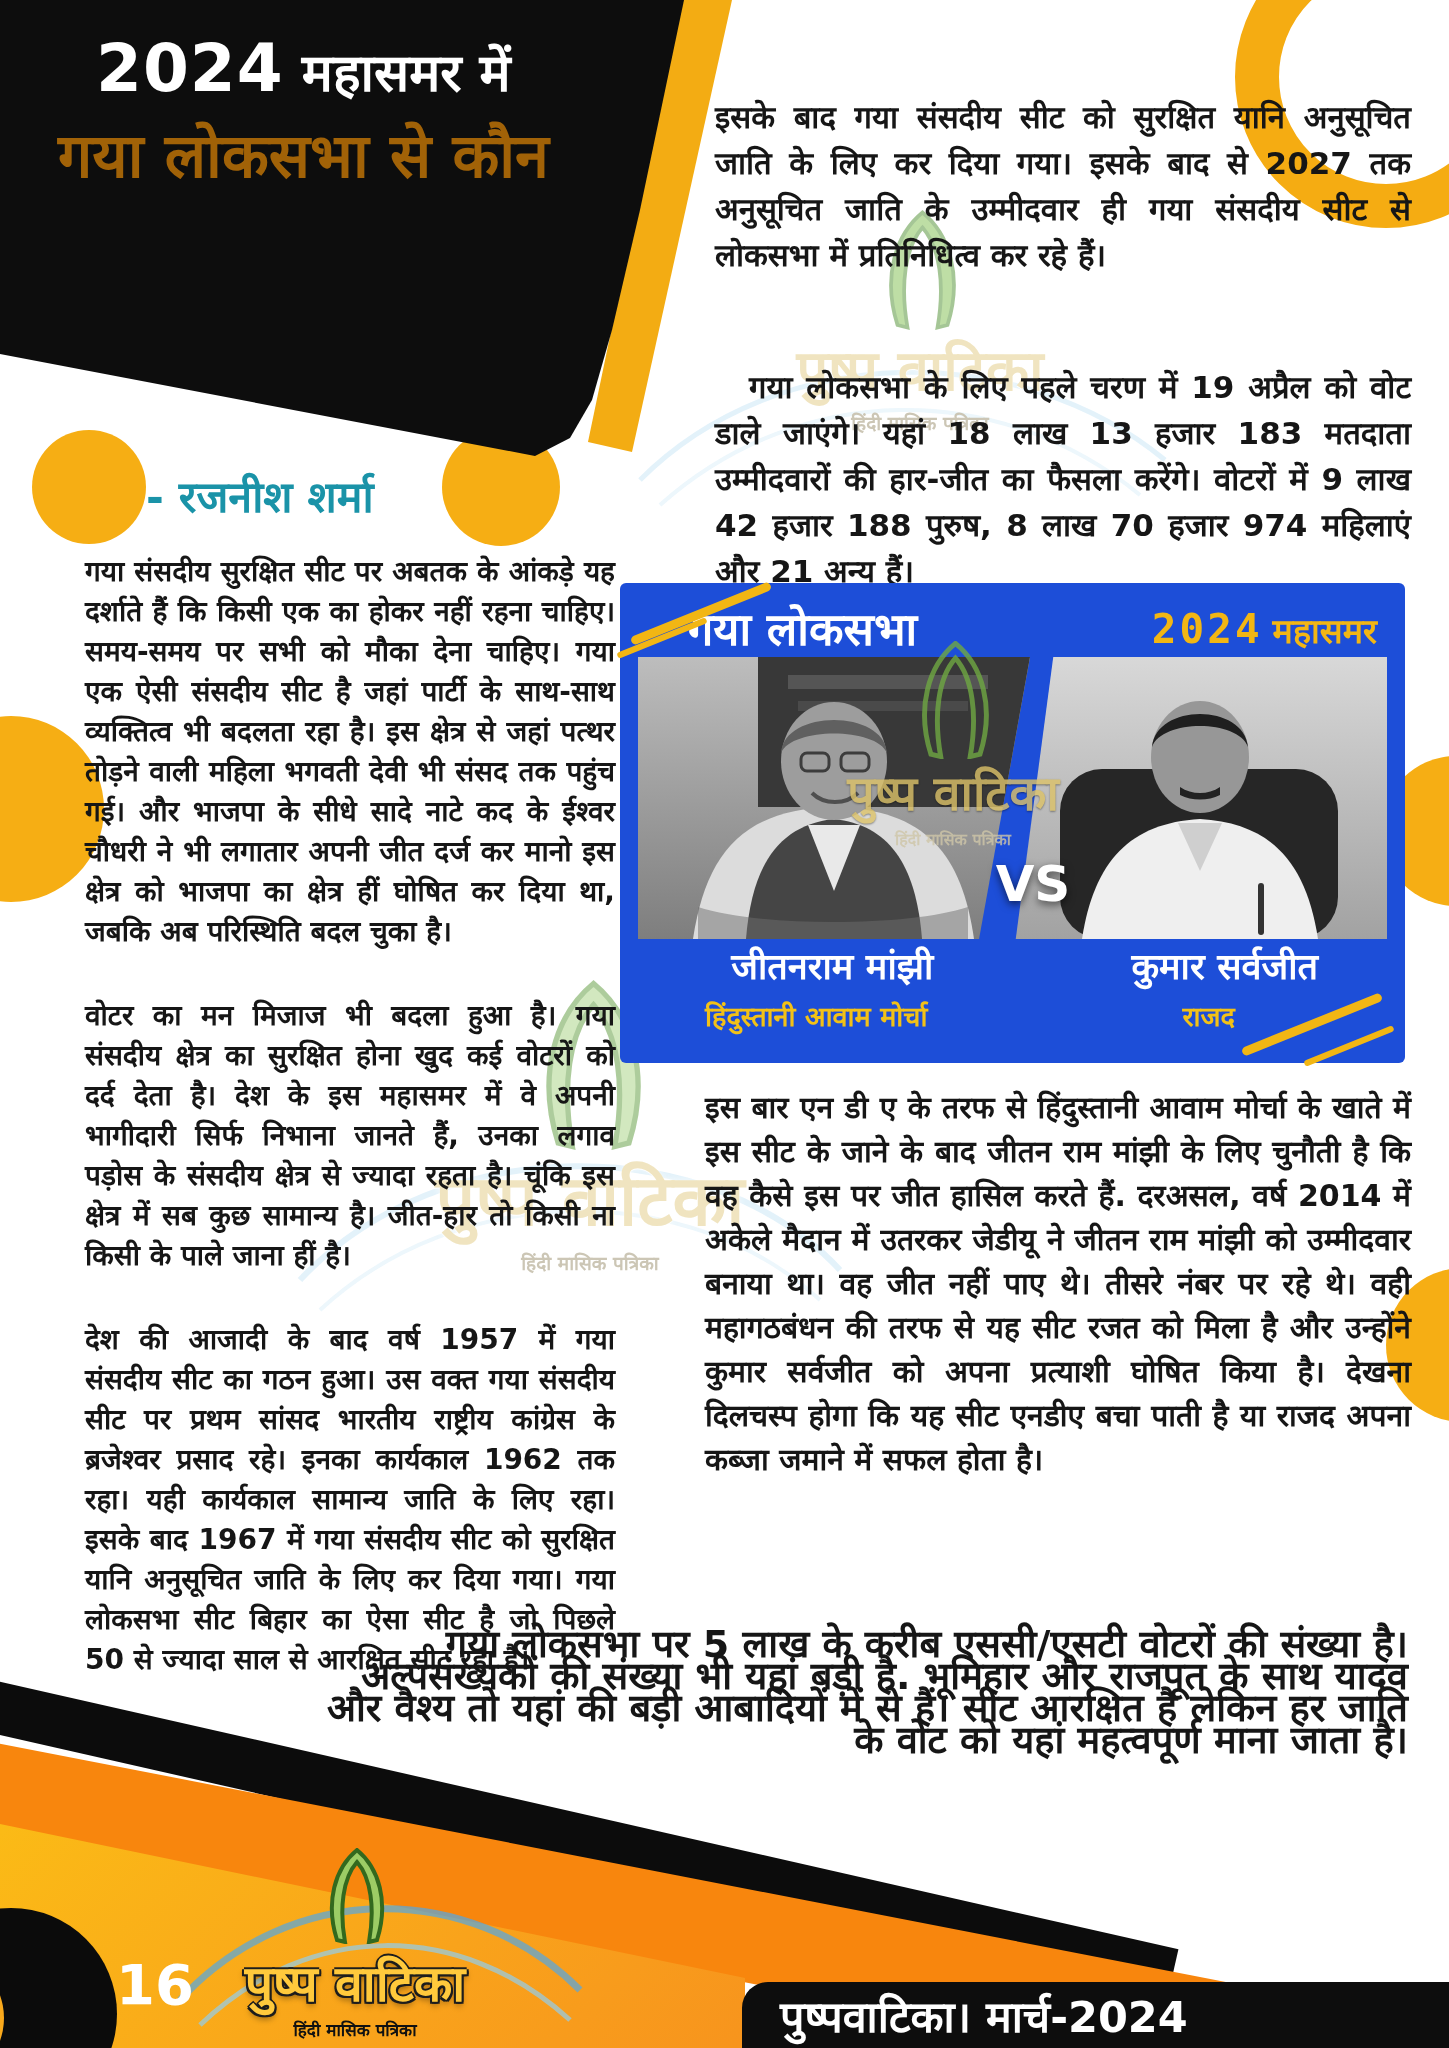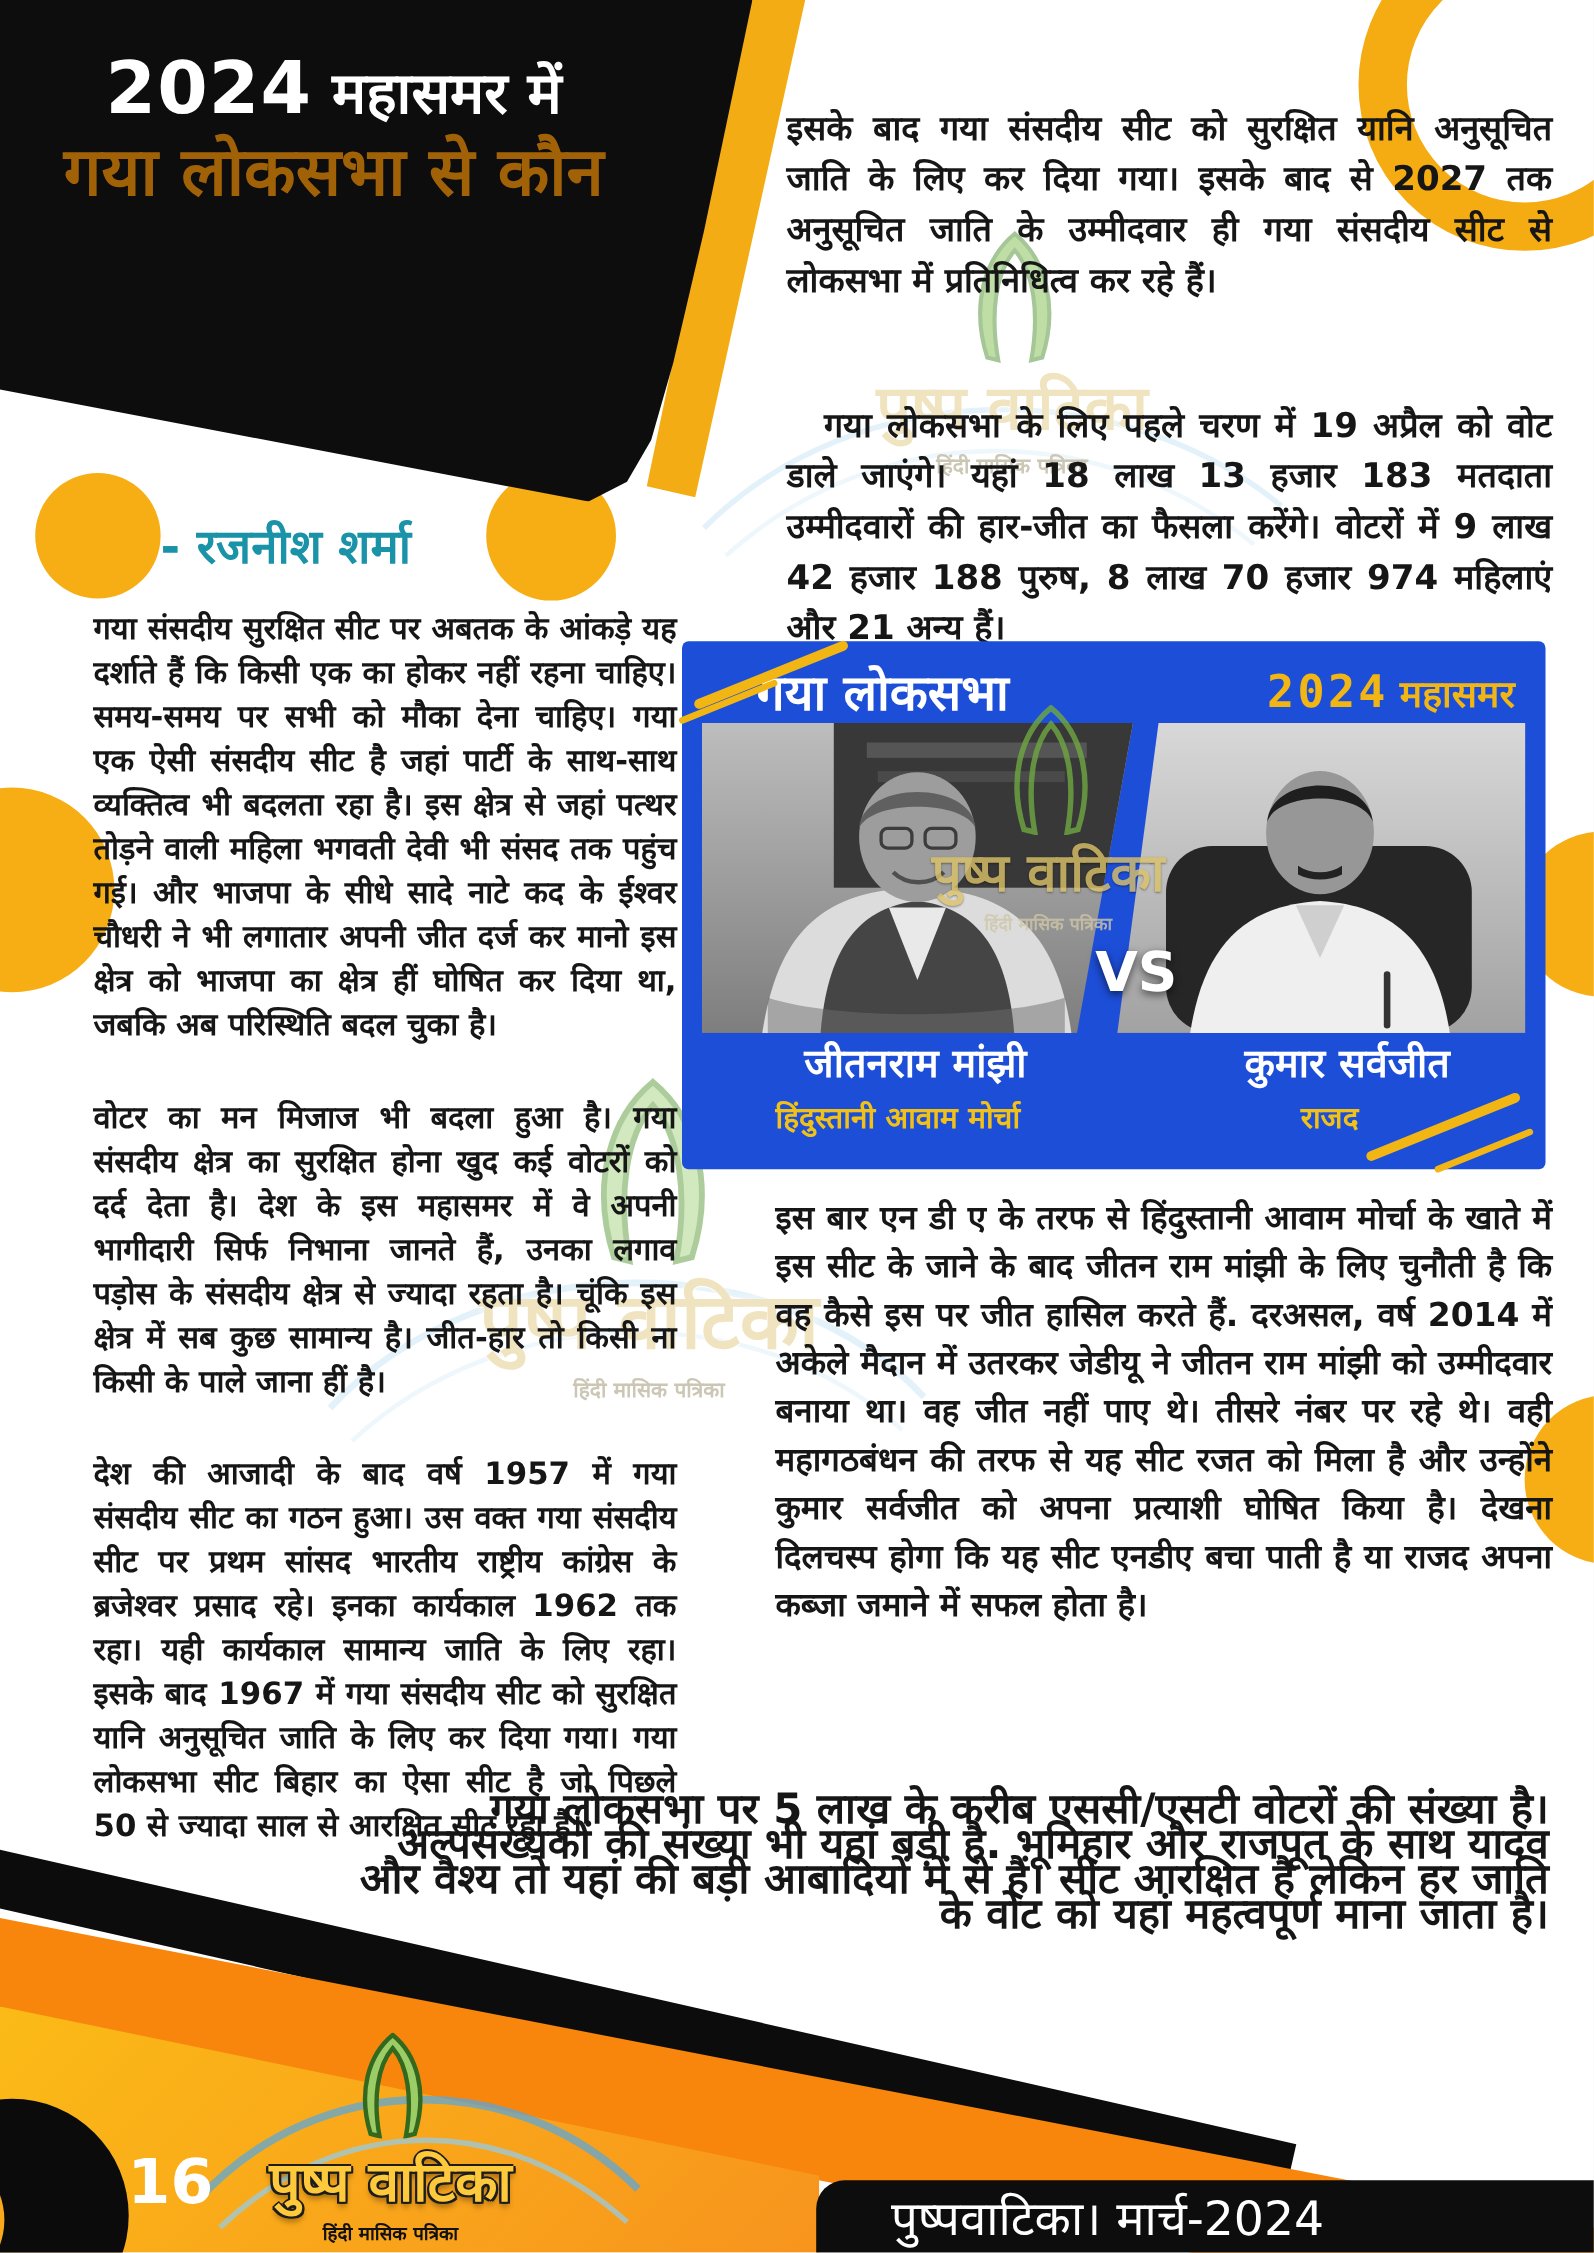--- a/index.html
+++ b/index.html
@@ -14,21 +14,21 @@
   .black-shape{
     left:0;top:0;width:760px;height:470px;background:#0d0d0d;
     clip-path:polygon(0 0,684px 0,640px 210px,612px 330px,592px 400px,570px 438px,535px 456px,0 354px);
     z-index:5;
   }
   .yellow-stripe{
     left:0;top:0;width:760px;height:470px;background:#F3AC13;
     clip-path:polygon(680px 0,732px 0,632px 452px,588px 442px);
     z-index:4;
   }
-  .title-line1{left:96px;top:30px;z-index:6;color:#fff;white-space:nowrap;margin-top:12px;}
+  .title-line1{left:96px;top:30px;z-index:6;color:#fff;white-space:nowrap;}
   .title-year{font-size:66px;font-weight:900;letter-spacing:1px;}
   .title-rest{font-size:52px;font-weight:800;}
   .title-line2{left:58px;top:112px;z-index:6;color:#a16207;font-size:61px;font-weight:800;white-space:nowrap;}
   .title-line3{left:148px;top:198px;z-index:6;color:#F5B71B;font-size:61px;font-weight:800;white-space:nowrap;}
 
   
   .author{left:146px;top:466px;z-index:6;color:#1A93A8;font-size:43px;font-weight:800;white-space:nowrap;}
   .circle{border-radius:50%;background:#F6AE14;}
   .circ-author-left{left:32px;top:430px;width:114px;height:114px;z-index:3;}
   .circ-author-right{left:442px;top:428px;width:118px;height:118px;z-index:3;}
@@ -93,21 +93,21 @@
   .blob-outer{left:-95px;top:1908px;width:212px;height:212px;border-radius:50%;background:#0b0b0b;z-index:5;}
   .blob-inner{left:-128px;top:1952px;width:132px;height:132px;border-radius:50%;background:#F9A91C;z-index:5;}
   .page-num{left:116px;top:1952px;z-index:7;color:#ffffff;font-size:56px;font-weight:800;}
   .footer-swirl{left:170px;top:1850px;z-index:6;opacity:.85;}
   .footer-logo{left:215px;top:1848px;width:280px;z-index:7;text-align:center;}
   .footer-logo .logo-text{font-size:50px;font-weight:900;color:#FFC93C;white-space:nowrap;
     text-shadow:-2px 0 #1d1d1d,2px 0 #1d1d1d,0 -2px #1d1d1d,0 2px #1d1d1d,2px 2px #1d1d1d,-2px 2px #1d1d1d,0 4px 6px rgba(0,0,0,.4);}
   .footer-logo .logo-tag{font-size:17px;font-weight:800;color:#111;margin-top:2px;}
   .footer-bar{left:742px;top:1982px;width:707px;height:66px;background:#0d0d0d;
     border-top-left-radius:26px;z-index:7;display:flex;align-items:center;}
-  .footer-bar .issue{color:#ffffff;font-size:43px;font-weight:400;padding-left:68px;white-space:nowrap;}
+  .footer-bar .issue{color:#ffffff;font-size:43px;font-weight:700;padding-left:38px;white-space:nowrap;}
 </style>
 </head>
 <body>
 
 <div id="page">
 
   <div class="abs ring-top-right"></div>
   <div class="abs circle circ-left-mid"></div>
   <div class="abs circle circ-right-mid1"></div>
   <div class="abs circle circ-right-mid2"></div>

